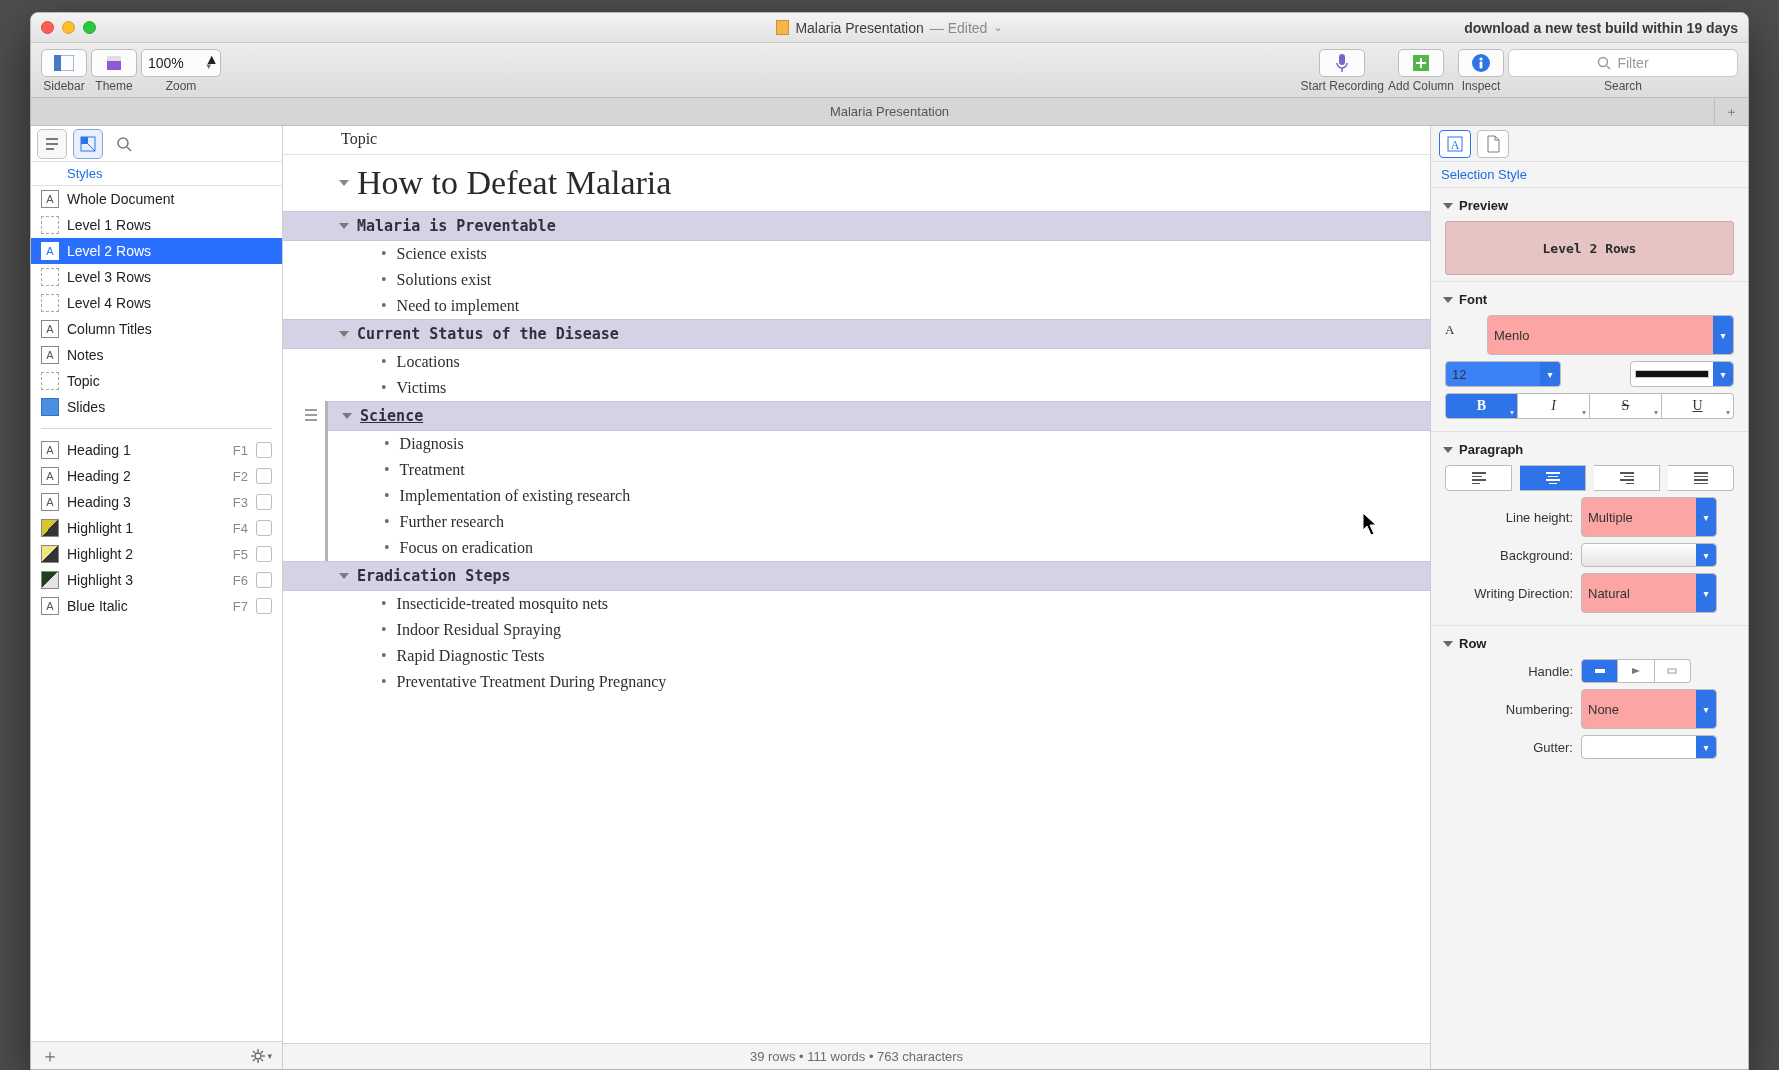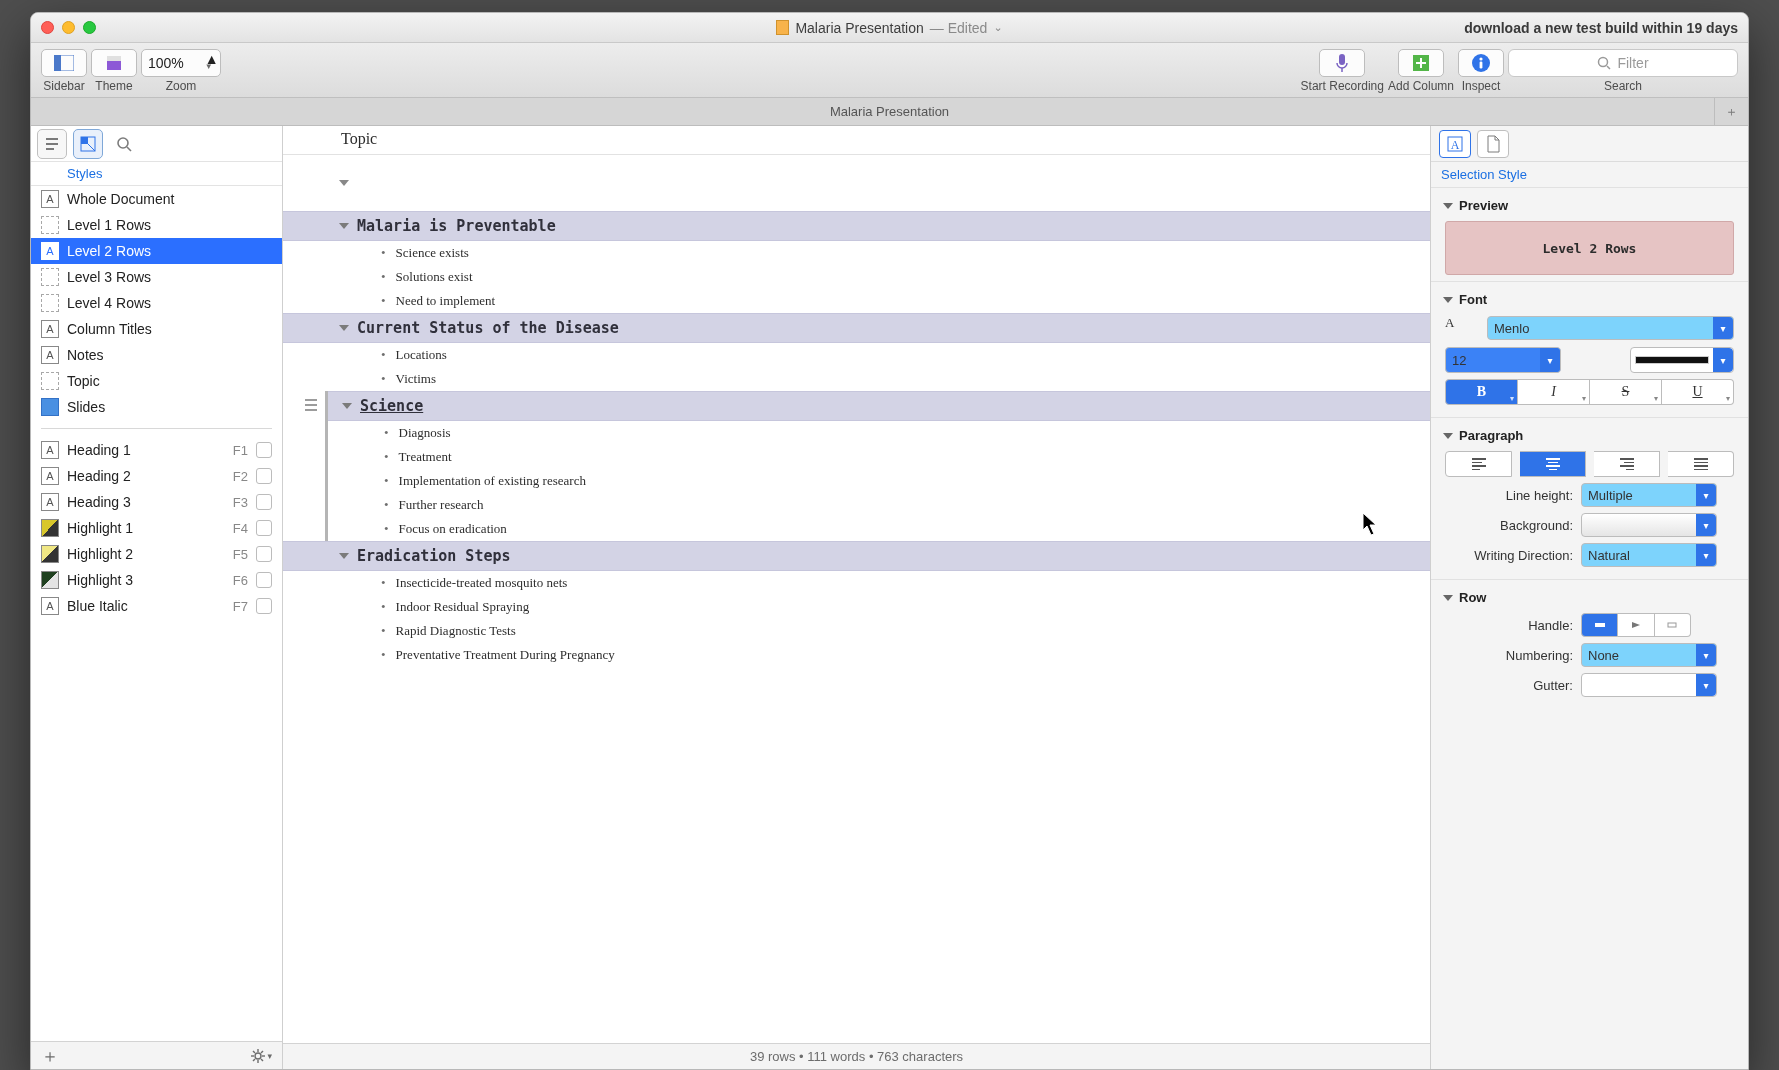--- a/index.html
+++ b/index.html
@@ -156,21 +156,21 @@
   }
   .tri{ width:0;height:0;border-left:6px solid #7b7b7b;border-top:5px solid transparent;border-bottom:5px solid transparent;transform:rotate(90deg);}
   .l2row{
     background:#d3d3e5; border-top:1px solid #c6c6dc;border-bottom:1px solid #c6c6dc;
   }
   .l2row .t{
     font-family: Menlo, monospace; font-weight:700; font-size:15px; color:#30303b;
     display:flex; align-items:center; gap:10px; padding-left:58px;
   }
   .bullrow{
-    font-family: Georgia, serif; font-size:13px; color:#2e2e2e;
+    font-family: Georgia, serif; font-size:16px; color:#2e2e2e;
     padding:4px 0 4px 98px; display:flex; gap:10px; align-items:center;
   }
   .bullrow::before{ content:"•"; color:#6e6e6e;}
   .sel-block{ position:relative; border-left:3px solid #b5b5b5; margin-left:42px; }
   .sel-block .l2row .t{ padding-left:16px;text-decoration:underline;}
   .sel-block .bullrow{ padding-left:56px;}
   .row-handle{
     position:absolute; left:0; top:0; width:16px;height:28px;
     display:flex;align-items:center;justify-content:center; color:#9c9c9c;
     transform:translateX(-25px);
@@ -197,22 +197,22 @@
   .sect{ padding:10px 14px 6px; border-bottom:1px solid #e1e1e1; }
   .sect-h{ display:flex; align-items:center; gap:8px; font-weight:600; color:#222; margin-bottom:8px;}
   .sect-h .tri{ transform:rotate(90deg); border-left-color:#666;}
   .preview-box{
     background:#e6c4c4; border:1px solid #d0a8a8; border-radius:3px;
     height:54px; display:flex; align-items:center; justify-content:center;
     font-family: Menlo, monospace; font-weight:700; color:#2c2c2c;
   }
   .row{ display:flex; align-items:center; gap:8px; margin:6px 0;}
   .sel-field{
-    flex:1; height:24px; border:1px solid #bcbcbc; border-radius:4px;
-    background:#7dd3fc; display:flex; align-items:center; padding:0 6px; position:relative;
+    flex:1; height:40px; border:1px solid #bcbcbc; border-radius:4px;
+    background:#fca5a5; display:flex; align-items:center; padding:0 6px; position:relative;
   }
   .sel-field .cap{
     position:absolute; right:0; top:0; bottom:0; width:20px;
     background:#2f73e8; border-radius:0 4px 4px 0;
     display:flex; align-items:center; justify-content:center; color:#fff; font-size:10px;
   }
   .num-field{
     width:116px; height:26px; border:1px solid #bcbcbc;border-radius:4px;
     background:#3b82f6; display:flex; align-items:center; padding:0 6px; position:relative;
   }
@@ -501,20 +501,21 @@
         </span>
       </div>
     </div>
 
     <div class="outline">
       <div class="colhdr">Topic</div>
       <div class="scroll" id="outline-scroll">
           <div class="orow title-row">
             <div class="title-text">
               <span class="tri" style="transform:rotate(90deg);border-left-color:#888"></span>
+              <span>How to Defeat Malaria</span>
             </div>
           </div>
           <div class="orow l2row">
             <div class="t">
               <span class="tri"></span>
               <span>Malaria is Preventable</span>
             </div>
           </div>
           <div class="bullrow">
             <span>Science exists</span>

